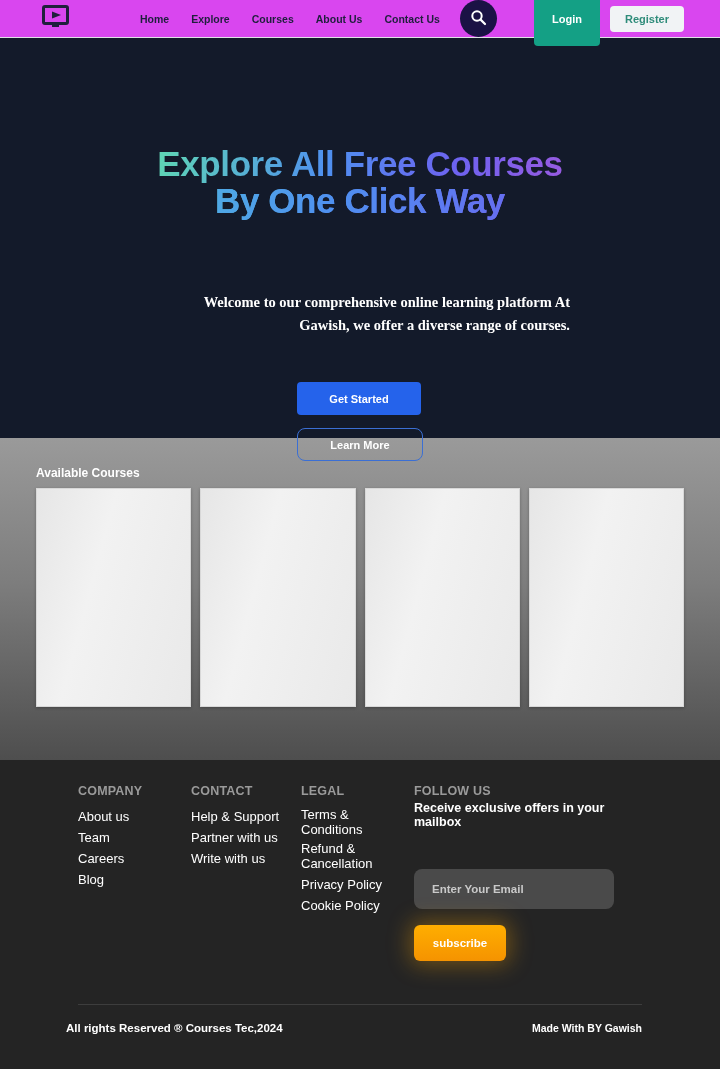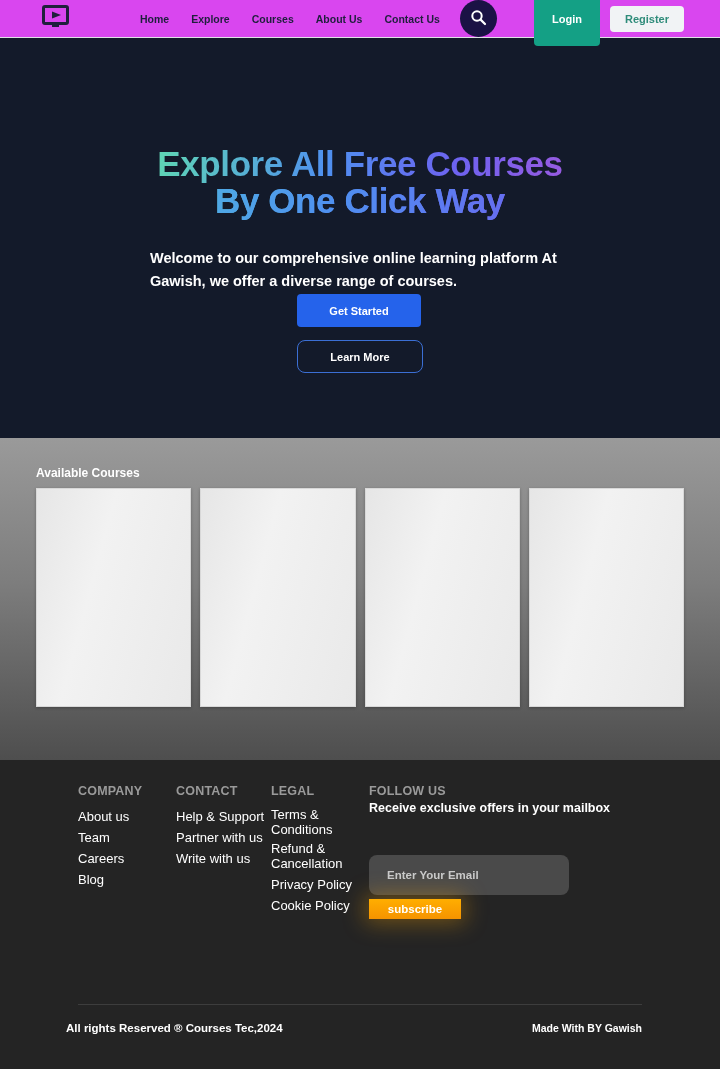--- a/index.html
+++ b/index.html
@@ -88,20 +88,21 @@
 
   
   .hero {
     height: 400px;
     background: #131a2a;
     display: flex;
     flex-direction: column;
     align-items: center;
     justify-content: flex-start;
     padding-top: 108px;
+    gap: 44px;
   }
   .hero h1 {
     font-size: 35px;
     line-height: 1.05;
     font-weight: bold;
     text-align: center;
     background: linear-gradient(100deg, #5fd6b4 0%, #4f8ff0 42%, #6d63f0 72%, #9a5ae0 100%);
     -webkit-background-clip: text;
     background-clip: text;
     color: transparent;
@@ -112,25 +113,26 @@
     display: block;
     background: linear-gradient(100deg, #4fb5e0 0%, #4f8ff0 45%, #6d63f0 100%);
     -webkit-background-clip: text;
     background-clip: text;
     color: transparent;
     -webkit-text-fill-color: transparent;
   }
   .hero-sub {
     margin-top: 27px;
     width: 420px;
-    text-align: left;
+    text-align: right;
     color: #ffffff;
     font-size: 14.5px;
     font-weight: bold;
     line-height: 1.65;
+    font-family: Liberation Serif, serif;
   }
   .hero-btns {
     display: flex;
     gap: 13px;
     flex-direction: column;
   }
   .btn-primary {
     background: #2563eb;
     color: #ffffff;
     border: none;
@@ -181,20 +183,21 @@
 
   
   .footer {
     background: #242424;
     height: 309px;
     padding: 24px 78px 0 78px;
     position: relative;
   }
   .footer-cols {
     display: flex;
+    gap: 15px;
   }
   .fcol-company { width: 98px; }
   .fcol-contact { width: 95px; }
   .fcol-legal   { width: 98px; }
   .fcol-follow  { flex: 1; }
 
   .fcol h3 {
     color: #9a9a9a;
     font-size: 12.5px;
     font-weight: bold;
@@ -232,27 +235,27 @@
     border-radius: 8px;
     color: #c9c9c9;
     font-size: 11.5px;
     font-weight: bold;
     padding: 0 18px;
     font-family: "Liberation Sans", sans-serif;
     display: block;
   }
   .email-input::placeholder { color: #c9c9c9; }
   .btn-subscribe {
-    margin-top: 4px;
+    margin-top: 16px;
     width: 92px;
-    height: 20px;
+    height: 36px;
     background: linear-gradient(180deg, #ffae00 0%, #f59300 100%);
     color: #ffffff;
     border: none;
-    border-radius: 0;
+    border-radius: 6px;
     font-size: 11.5px;
     font-weight: bold;
     cursor: pointer;
     box-shadow: 0 0 22px 4px rgba(255,170,0,0.35);
     font-family: "Liberation Sans", sans-serif;
     display: block;
   }
 
   .footer-divider {
     position: absolute;

